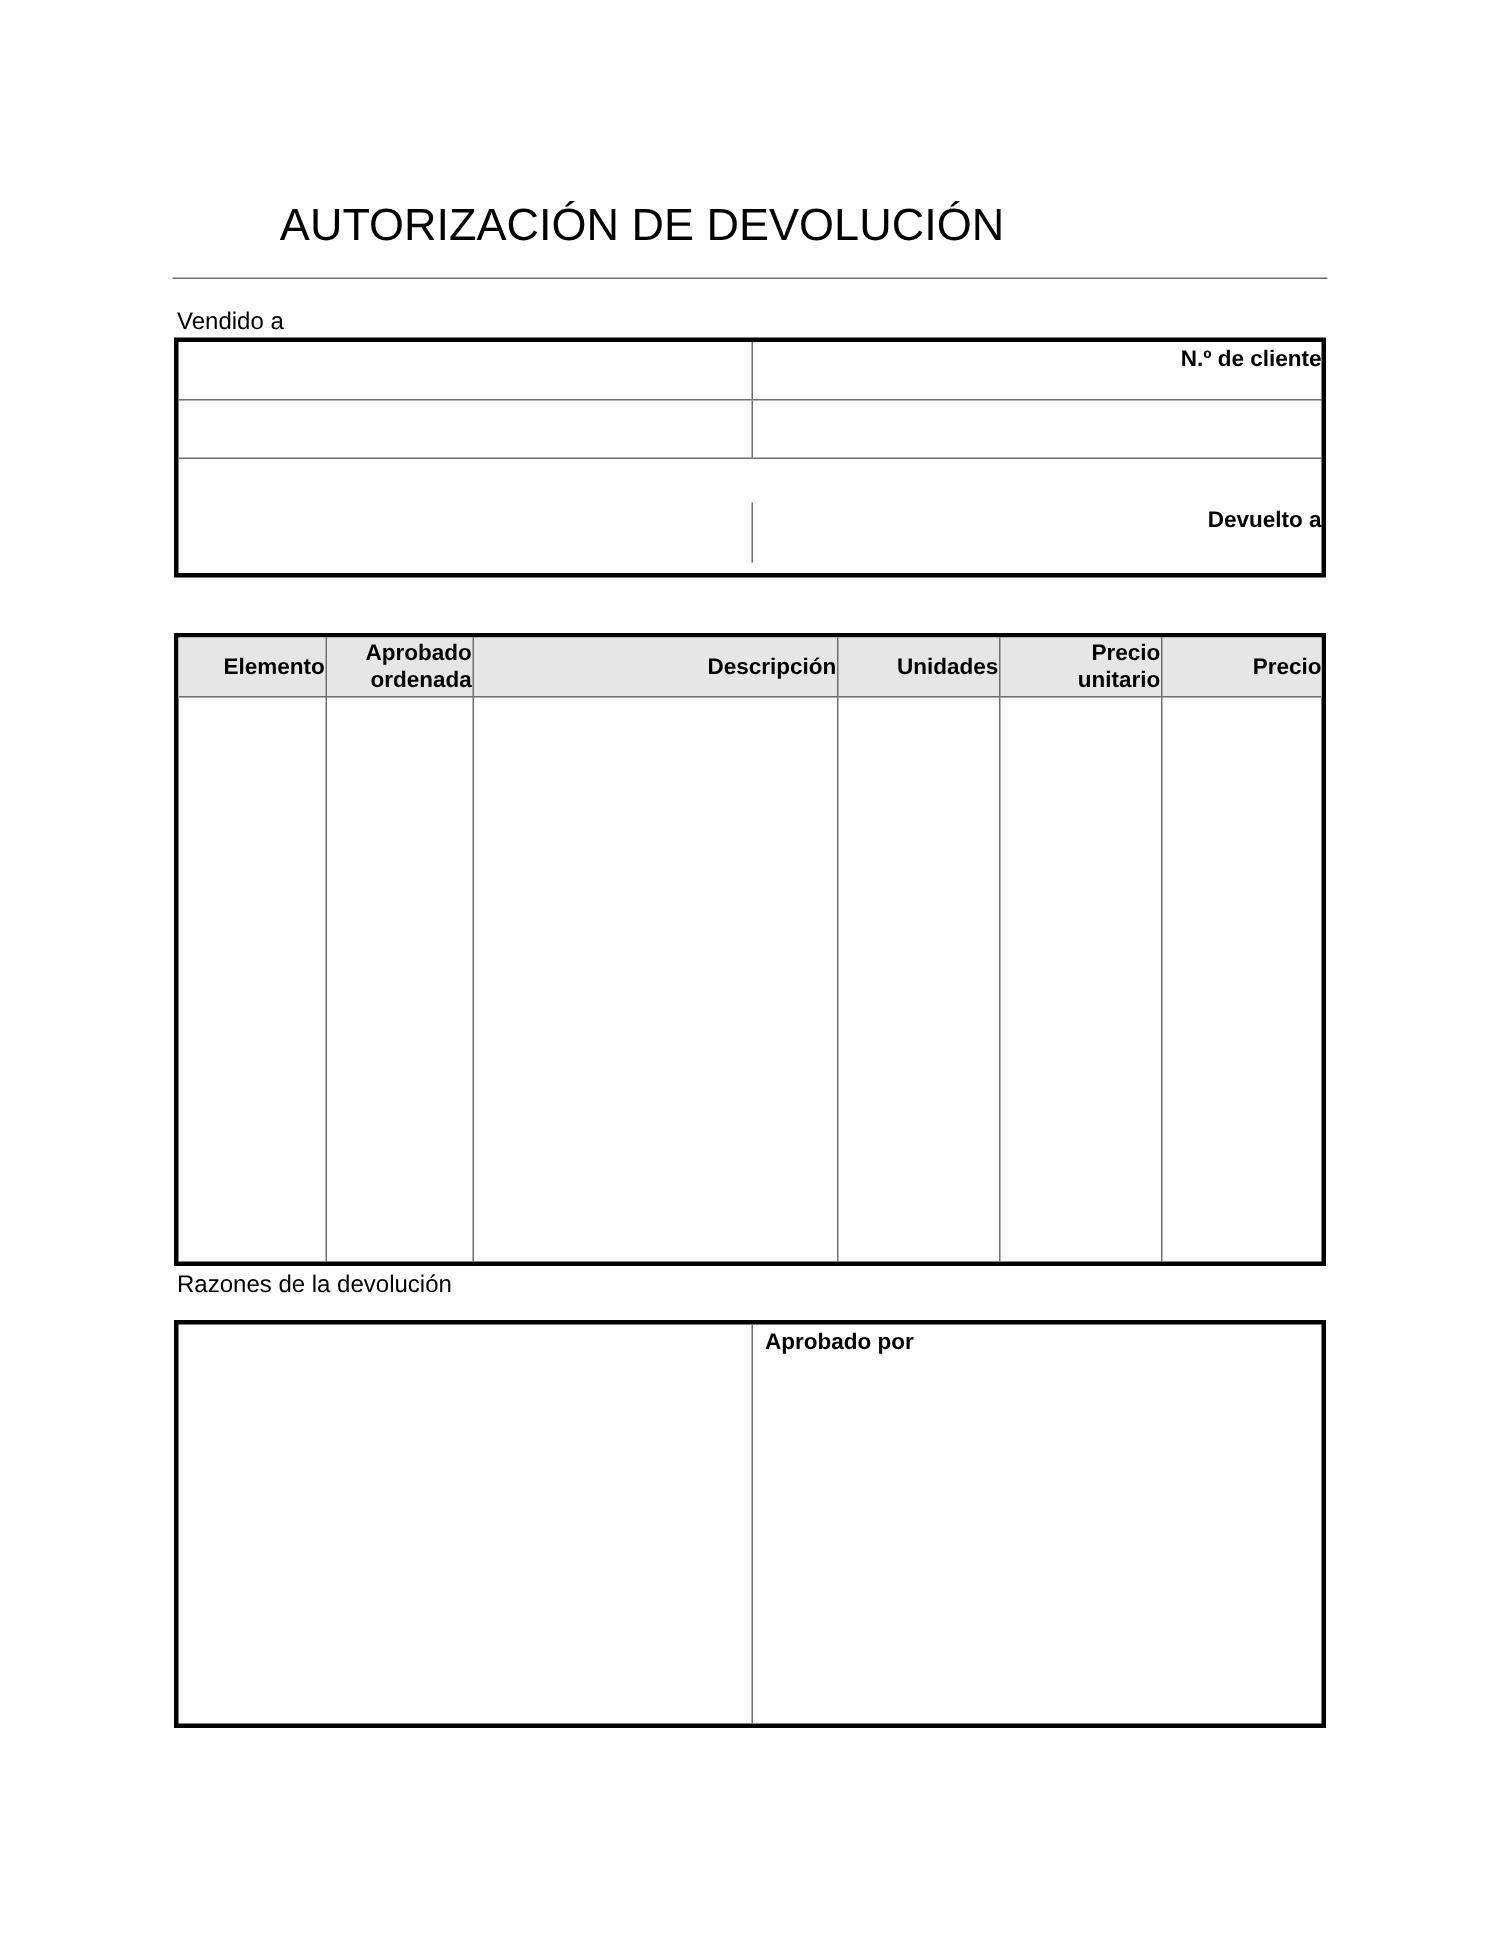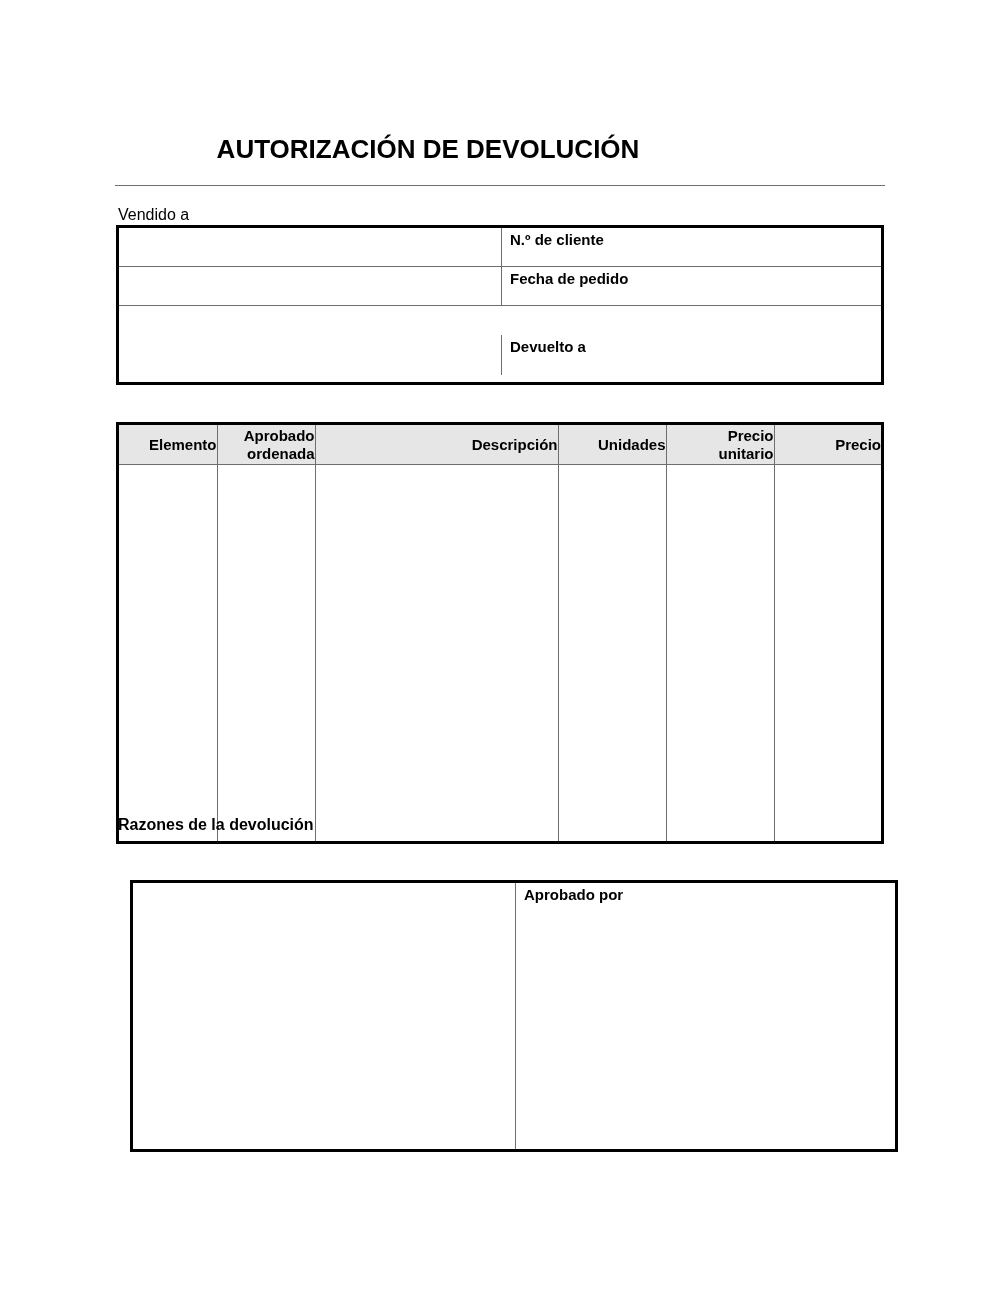--- a/index.html
+++ b/index.html
@@ -2,37 +2,37 @@
 <html><head>
 <meta charset="utf-8">
 <style>
   html, body { margin: 0; padding: 0; background: #ffffff; }
   body {
     width: 1000px; height: 1290px; position: relative;
     font-family: "Liberation Sans", sans-serif; color: #000;
   }
   .title {
     position: absolute; left: 0; top: 134px; width: 856px;
-    text-align: center; font-weight: bold; font-size: 26px;
+    text-align: center; font-weight: normal; font-size: 30px;
   }
   .rule {
     position: absolute; left: 115px; top: 185px; width: 770px;
     height: 0; border-top: 1px solid #6e6e6e;
   }
   .label {
     position: absolute; left: 118px; font-size: 16px; text-align: right;
   }
   .box {
     position: absolute; left: 116px; width: 762px;
     border: 3px solid #000; box-sizing: content-box;
   }
   
   .sold { top: 225px; height: 154px; }
   .sold-row {
-    display: flex; height: 38px; border-bottom: 1px solid #6e6e6e;
+    display: flex; height: 38px; border-bottom: 1px solid #6e6e6e; text-align: right;
   }
   .sold-row:last-child { border-bottom: none; height: 40px; margin-top: 29px; }
   .sold-left { width: 382px; border-right: 1px solid #6e6e6e; }
   .sold-right {
     flex: 1; padding: 3px 0 0 8px; font-weight: bold; font-size: 15px;
   }
   
   .items { top: 422px; height: 416px; text-align: right; }
   .items table {
     border-collapse: collapse; width: 100%; height: 100%; table-layout: fixed;
@@ -40,41 +40,40 @@
   .items th {
     background: #e6e6e6; height: 39px; font-size: 15px; font-weight: bold;
     border-right: 1px solid #6e6e6e; border-bottom: 1px solid #6e6e6e;
     line-height: 18px; padding: 0;
   }
   .items td {
     border-right: 1px solid #6e6e6e; padding: 0;
   }
   .items th:last-child, .items td:last-child { border-right: none; }
   
-  .reasons { top: 880px; height: 266px; display: flex; margin-left: 14px; }
+  .reasons { top: 880px; height: 266px; display: flex; }
   .reasons-left { width: 382px; border-right: 1px solid #6e6e6e; height: 100%; }
   .reasons-right {
     flex: 1; padding: 3px 0 0 8px; font-weight: bold; font-size: 15px;
   }
 </style>
 </head>
 <body>
 
 <div class="title">AUTORIZACIÓN DE DEVOLUCIÓN</div>
 <div class="rule"></div>
 
 <div class="label" style="top:206px;">Vendido a</div>
 <div class="box sold">
   <div class="sold-row">
     <div class="sold-left"></div>
     <div class="sold-right"><span>N.º de cliente</span></div>
   </div>
   <div class="sold-row">
     <div class="sold-left"></div>
-    <div class="sold-right"><span>Fecha de pedido</span></div>
   </div>
   <div class="sold-row">
     <div class="sold-left"></div>
     <div class="sold-right"><span>Devuelto a</span></div>
   </div>
 </div>
 
 <div class="box items">
   <table>
     <colgroup>
@@ -101,17 +100,17 @@
         <td></td>
         <td></td>
         <td></td>
         <td></td>
         <td></td>
       </tr>
     </tbody>
   </table>
 </div>
 
-<div class="label" style="top:816px;font-weight:bold;">Razones de la devolución</div>
+<div class="label" style="top:848px;">Razones de la devolución</div>
 <div class="box reasons">
   <div class="reasons-left"></div>
   <div class="reasons-right"><span>Aprobado por</span></div>
 </div>
 
 </body></html>

